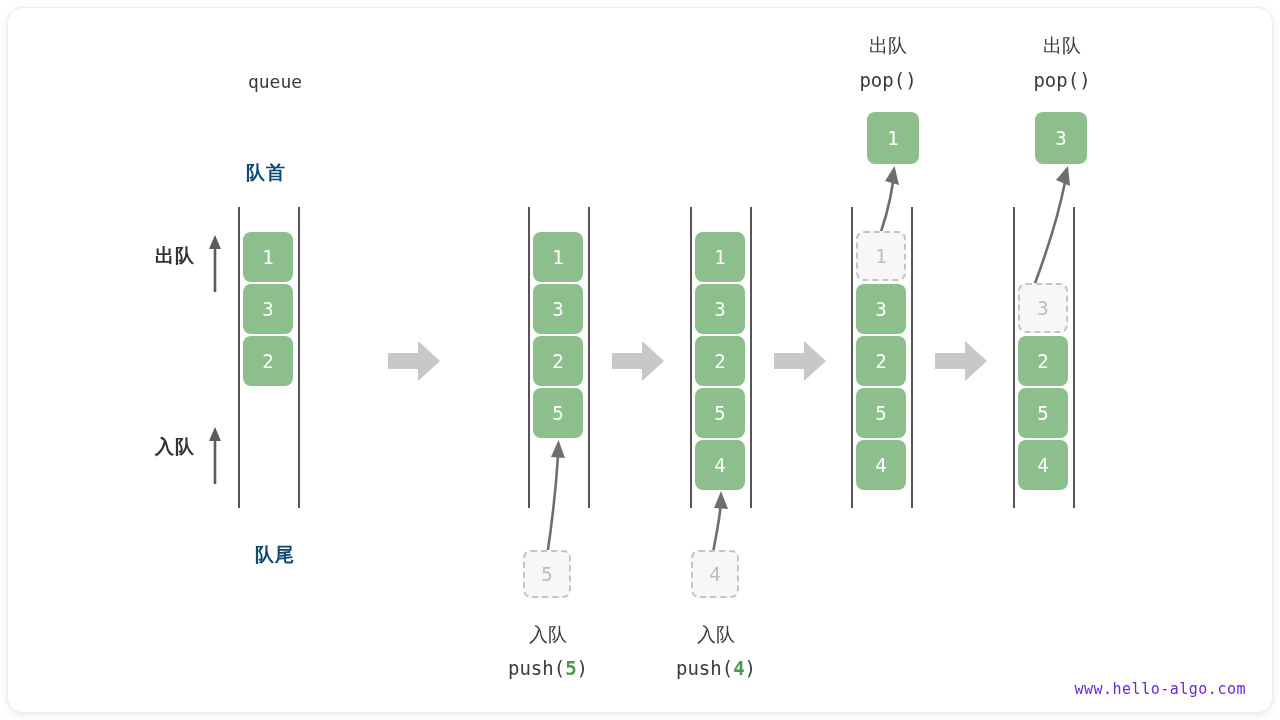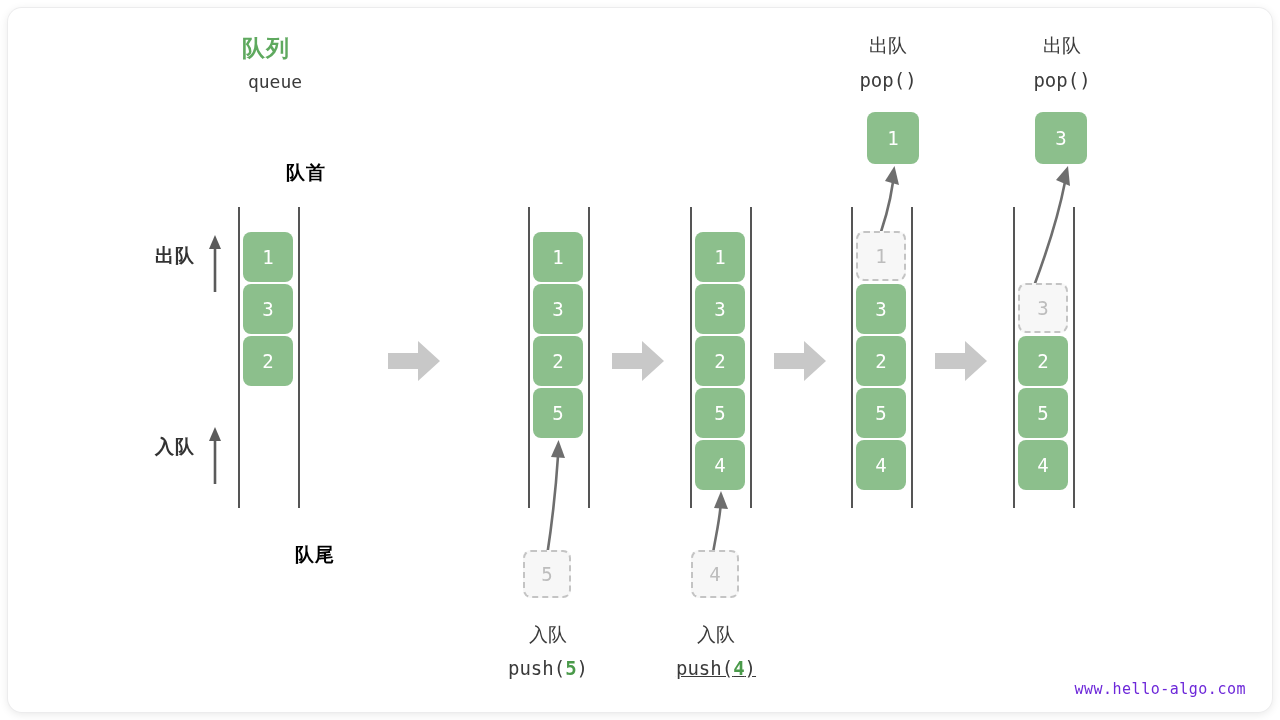--- a/index.html
+++ b/index.html
@@ -30,21 +30,21 @@
     font-size:19px; color:#3b3b3b; text-align:center;
     font-family:"DejaVu Sans","Liberation Sans",sans-serif;
   }
   .op-mono{
     font-family:"DejaVu Sans Mono","Liberation Mono",monospace;
     font-size:19px; color:#3b3b3b; text-align:center; white-space:pre;
   }
   .op-mono .num{color:#4a9a4a;font-weight:bold;}
 
   .end-label{
-    font-size:19px;font-weight:bold;color:#000000;text-align:right;
+    font-size:19px;font-weight:bold;color:#0c4a6e;text-align:center;
     letter-spacing:1px;
   }
   .side-label{
     font-size:19px;font-weight:bold;color:#333333;text-align:right;
     letter-spacing:1px;
   }
 
   
   .rail{position:absolute;width:2px;background:#555555;}
 
@@ -73,21 +73,20 @@
     font-family:"DejaVu Sans Mono","Liberation Mono",monospace;
     font-size:15px; color:#6d28d9; letter-spacing:.5px;
   }
 </style>
 </head>
 <body>
 
 <div class="card"></div>
 <div class="stage">
 
-  <div class="abs title-cn" style="left:186px;top:33px;width:160px;">队列</div>
   <div class="abs title-mono" style="left:195px;top:71px;width:160px;">queue</div>
 
   <div class="abs end-label" style="left:206px;top:160px;width:120px;">队首</div>
   <div class="abs end-label" style="left:215px;top:542px;width:120px;">队尾</div>
 
   <div class="abs side-label" style="left:95px;top:243px;width:100px;">出队</div>
   <svg class="varrow" style="left:207px;top:232px;height:60px;" viewBox="0 0 16 60">
     <line x1="8" y1="60" x2="8" y2="14" stroke="#5b5b5b" stroke-width="2.6"></line>
     <path d="M8 3 L14 17 L2 17 Z" fill="#5b5b5b"></path>
   </svg>
@@ -139,21 +138,21 @@
   <div class="box" style="left:695px;top:388px;width:50px;height:50px;">5</div>
   <div class="box" style="left:695px;top:440px;width:50px;height:50px;">4</div>
 
   <svg class="abs" style="left:675px;top:487px;width:80px;height:70px;" viewBox="0 0 80 70">
     <path d="M38 66 C41 48, 44 36, 45.5 20" stroke="#6e6e6e" stroke-width="2.6" fill="none"></path>
     <path d="M46 4 L53 22 L39 21 Z" fill="#6e6e6e"></path>
   </svg>
   <div class="box ghost" style="left:691px;top:550px;width:48px;height:48px;">4</div>
 
   <div class="abs op-cn" style="left:651px;top:622px;width:130px;">入队</div>
-  <div class="abs op-mono" style="left:651px;top:657px;width:130px;text-decoration:underline;"><span>push(</span><span class="num">4</span><span>)</span></div>
+  <div class="abs op-mono" style="left:651px;top:657px;width:130px;"><span>push(</span><span class="num">4</span><span>)</span></div>
 
   <svg class="flow-arrow" style="left:774px;top:341px;" viewBox="0 0 52 40">
     <path d="M0 12 H30 V0 L52 20 L30 40 V28 H0 Z" fill="#c8c8c8"></path>
   </svg>
 
   <div class="abs op-cn" style="left:823px;top:33px;width:130px;">出队</div>
   <div class="abs op-mono" style="left:823px;top:69px;width:130px;"><span>pop(</span><span class="num"></span><span>)</span></div>
 
   <div class="box" style="left:867px;top:112px;width:52px;height:52px;">1</div>
 

